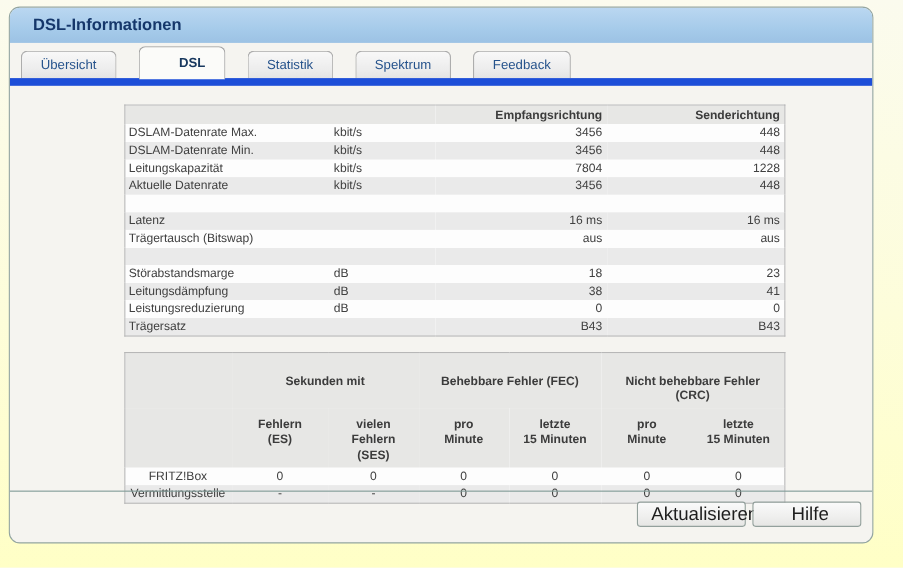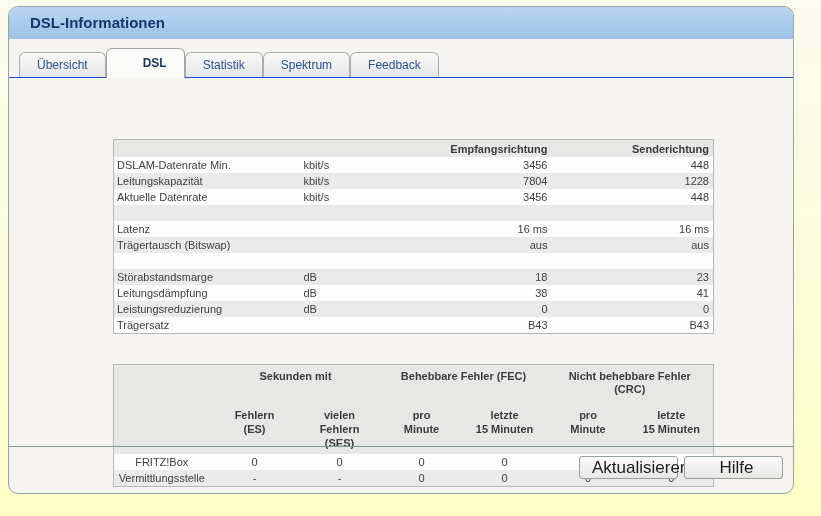--- a/index.html
+++ b/index.html
@@ -14,51 +14,51 @@
     background:#f5f4f0;border:1px solid #93a5a1;border-radius:10px;
     overflow:hidden;
   }
   .titlebar{
     height:32px;background:linear-gradient(180deg,#bad7f1 0%,#a6cbea 60%,#9cc2e4 100%);
     color:#15376b;font-size:15px;font-weight:bold;
     line-height:32px;padding-left:21px;
   }
   .tabstrip{
     position:absolute;left:0;top:38px;width:100%;height:33px;
-    border-bottom:1px solid #1d4ed8;
-    display:flex;align-items:flex-end;padding-left:10px;box-sizing:border-box;gap:0;
+    border-bottom:7px solid #1d4ed8;
+    display:flex;align-items:flex-end;padding-left:10px;box-sizing:border-box;gap:20px;
   }
   .tab{
     height:24px;line-height:24px;padding:0 17px;
     background:linear-gradient(180deg,#f8f8f8 0%,#ececec 70%,#e4e4e4 100%);
     border:1px solid #adadad;border-bottom:none;border-radius:6px 6px 0 0;
     color:#26538c;font-size:12px;cursor:pointer;position:relative;z-index:1;
     white-space:nowrap;
   }
   .tab.active{
     height:29px;line-height:29px;background:#fbfbf9;
     font-weight:bold;color:#17375e;margin-bottom:-1px;z-index:2;
     border-color:#a2a2a2;
     padding-left:36px;
   }
-  .content{position:absolute;left:0;top:71px;right:0;bottom:0;margin-top:44px;}
+  .content{position:absolute;left:0;top:71px;right:0;bottom:0;}
   table{border-collapse:collapse;table-layout:fixed;width:600px;
     font-size:11px;color:#404040;background:#fdfdfd;border:1px solid #b7b7b7;}
   #dsl-table{position:absolute;left:104px;top:17px;}
   #err-table{position:absolute;left:104px;top:242px;}
   th,td{padding:0 4px;overflow:hidden;white-space:nowrap;}
   #dsl-table thead th{background:#e7e7e5;height:17px;font-weight:bold;text-align:right;color:#3c3c3c;}
   #dsl-table td{height:16px;}
   #dsl-table tbody tr:nth-child(even){background:#eaeaea;}
   #dsl-table td.lbl{text-align:left;padding-left:3px;}
   #dsl-table td.unit{text-align:left;}
   #dsl-table td.num{text-align:right;}
   #err-table th{background:#e7e7e5;font-weight:bold;color:#3c3c3c;
     text-align:center;vertical-align:top;white-space:pre-line;}
-  #err-table th.grp{height:30px;padding-top:5px;line-height:13px;}
+  #err-table th.grp{height:30px;padding-top:20px;line-height:13px;}
   #err-table th.sub{height:46px;padding-top:8px;line-height:14px;}
   #err-table td{height:16px;text-align:center;}
   #err-table td.lbl{text-align:center;padding-left:3px;}
   #err-table tbody tr:nth-child(even){background:#eaeaea;}
   .footer-sep{position:absolute;left:0;right:0;top:439px;border-top:1px solid #7f9a96;}
   .footer-buttons{position:absolute;top:449px;right:10px;display:flex;gap:6px;}
   .btn{
     width:99px;height:23px;
     background:linear-gradient(180deg,#fafafa 0%,#efefee 60%,#e6e6e4 100%);
     border:1px solid #93a09c;border-radius:3px;
@@ -93,20 +93,26 @@
         </colgroup>
       <thead>
         <tr>
           <th></th>
           <th></th>
           <th>Empfangsrichtung</th>
           <th>Senderichtung</th>
         </tr>
       </thead>
       <tbody>
+        <tr>
+          <td class="lbl">DSLAM-Datenrate Max.</td>
+          <td class="unit">kbit/s</td>
+          <td class="num">3456</td>
+          <td class="num">448</td>
+        </tr>
         <tr>
           <td class="lbl">DSLAM-Datenrate Min.</td>
           <td class="unit">kbit/s</td>
           <td class="num">3456</td>
           <td class="num">448</td>
         </tr>
         <tr>
           <td class="lbl">Leitungskapazität</td>
           <td class="unit">kbit/s</td>
           <td class="num">7804</td>

